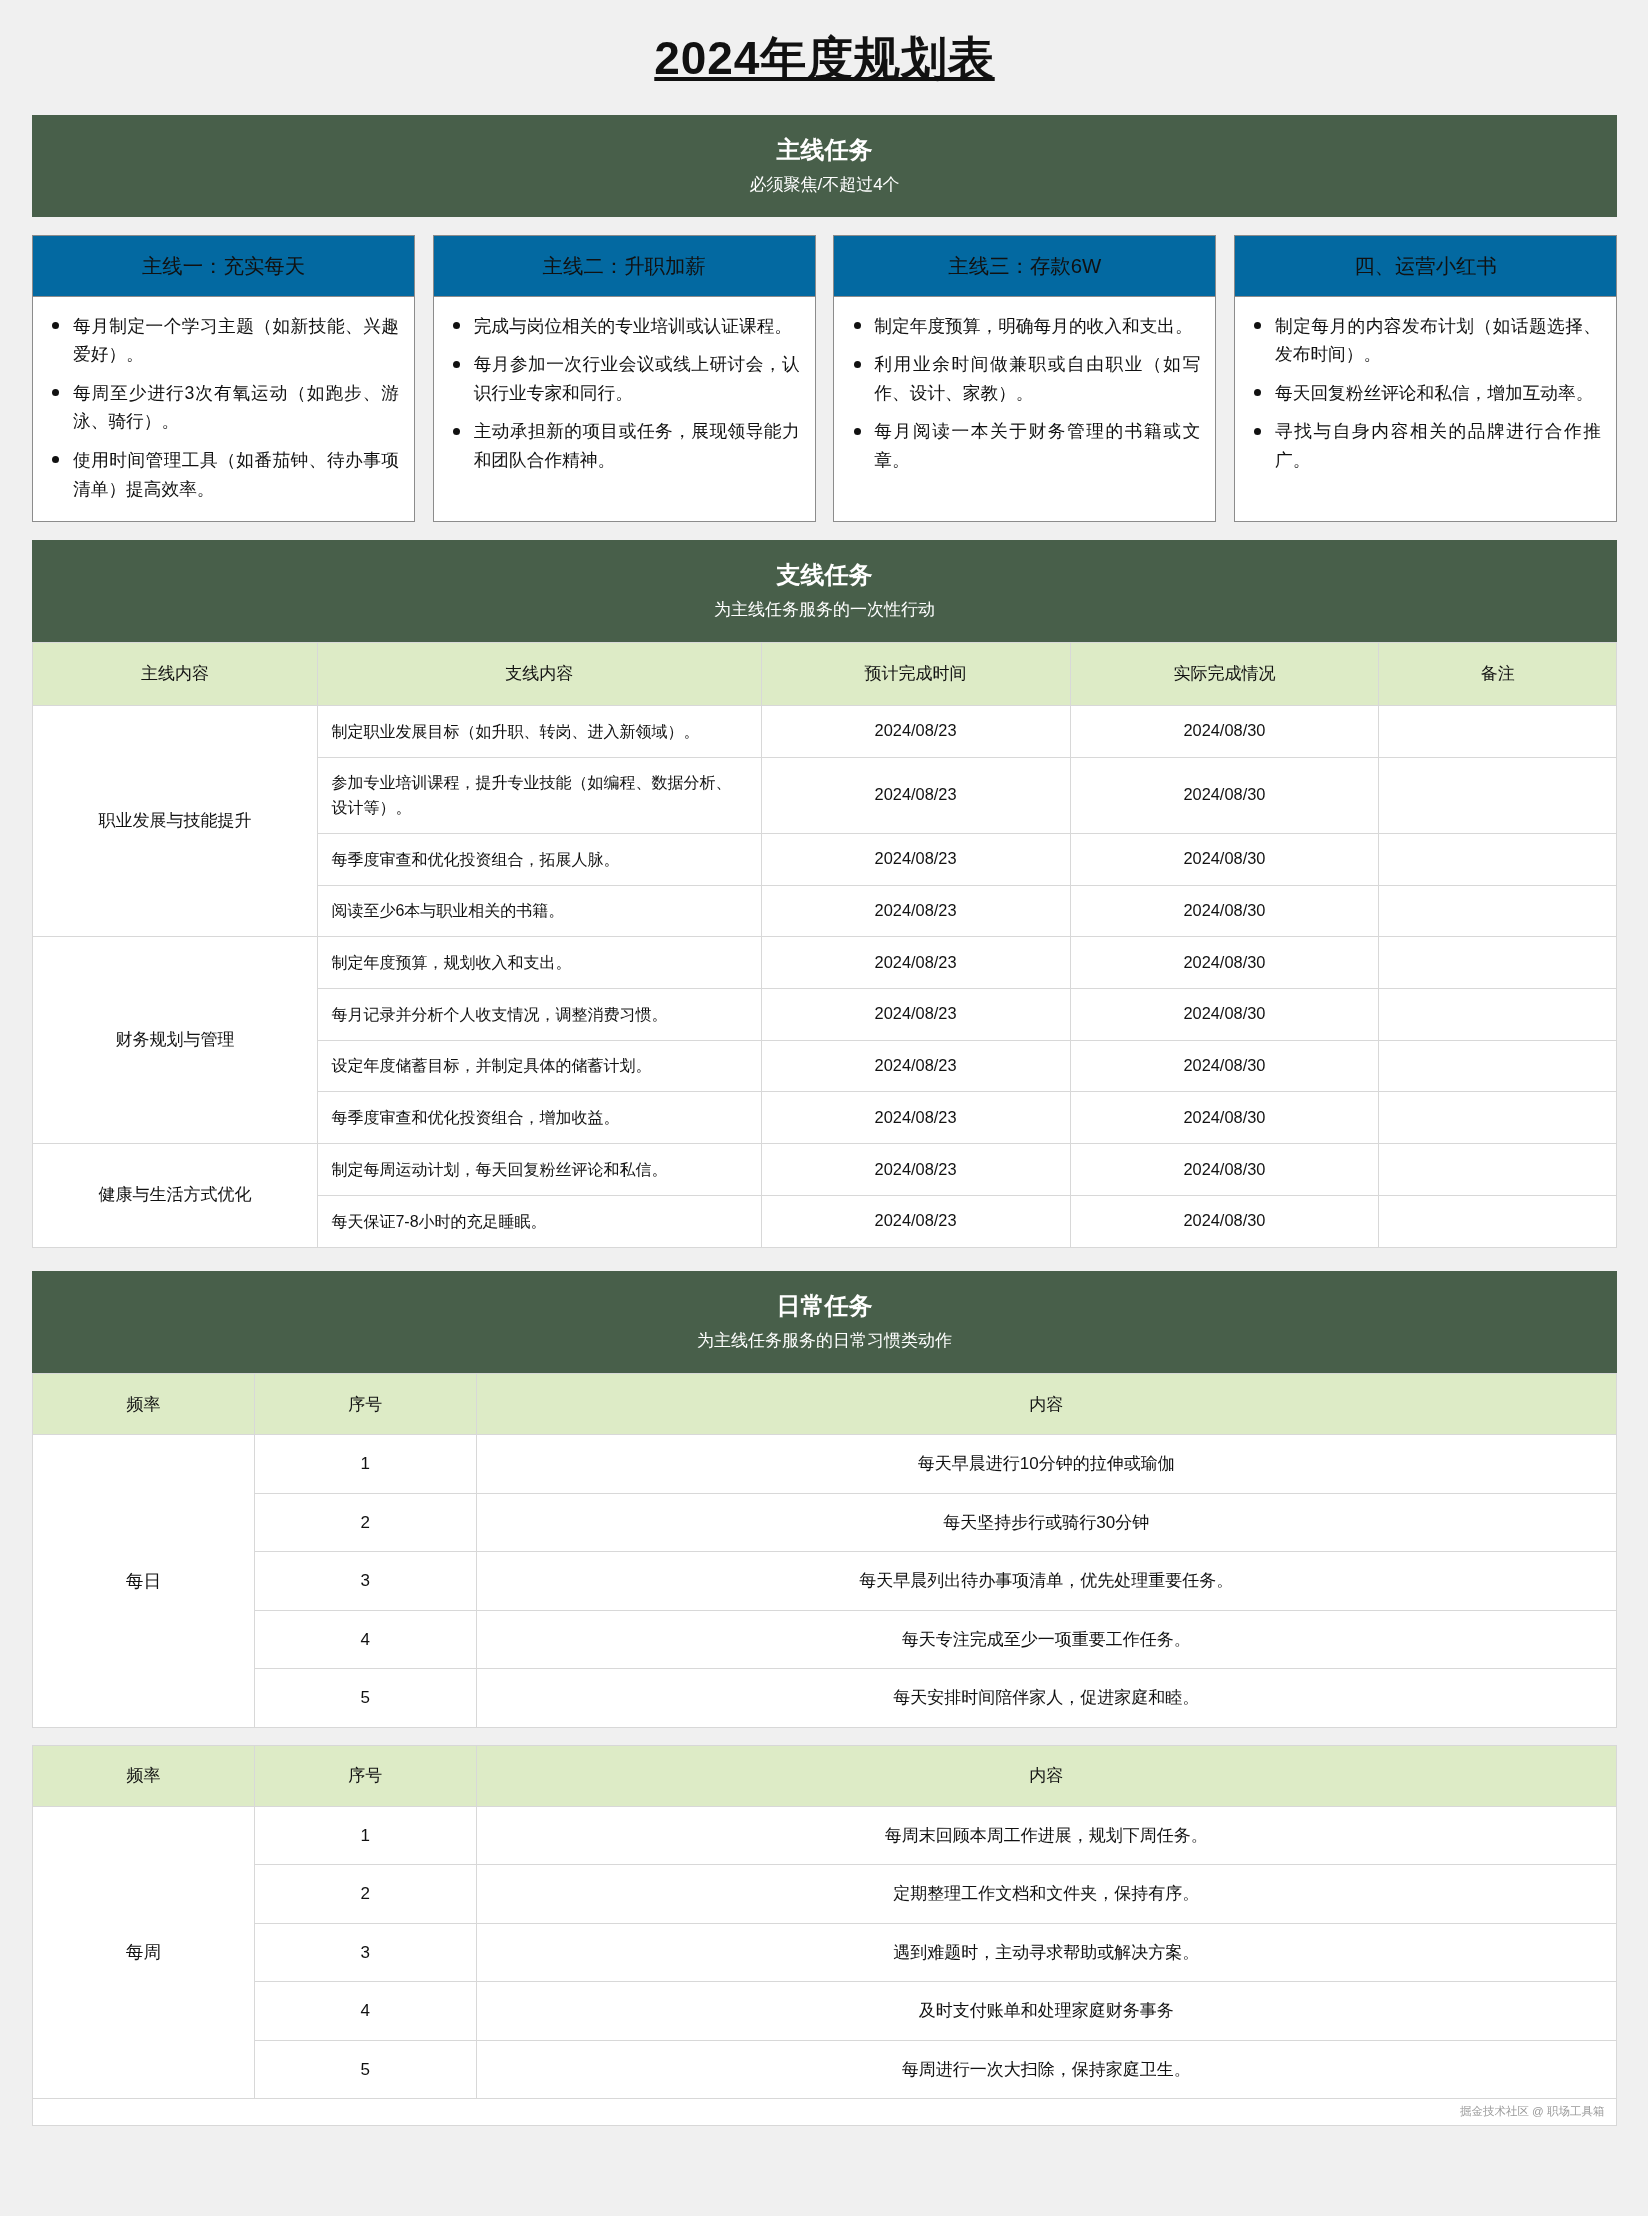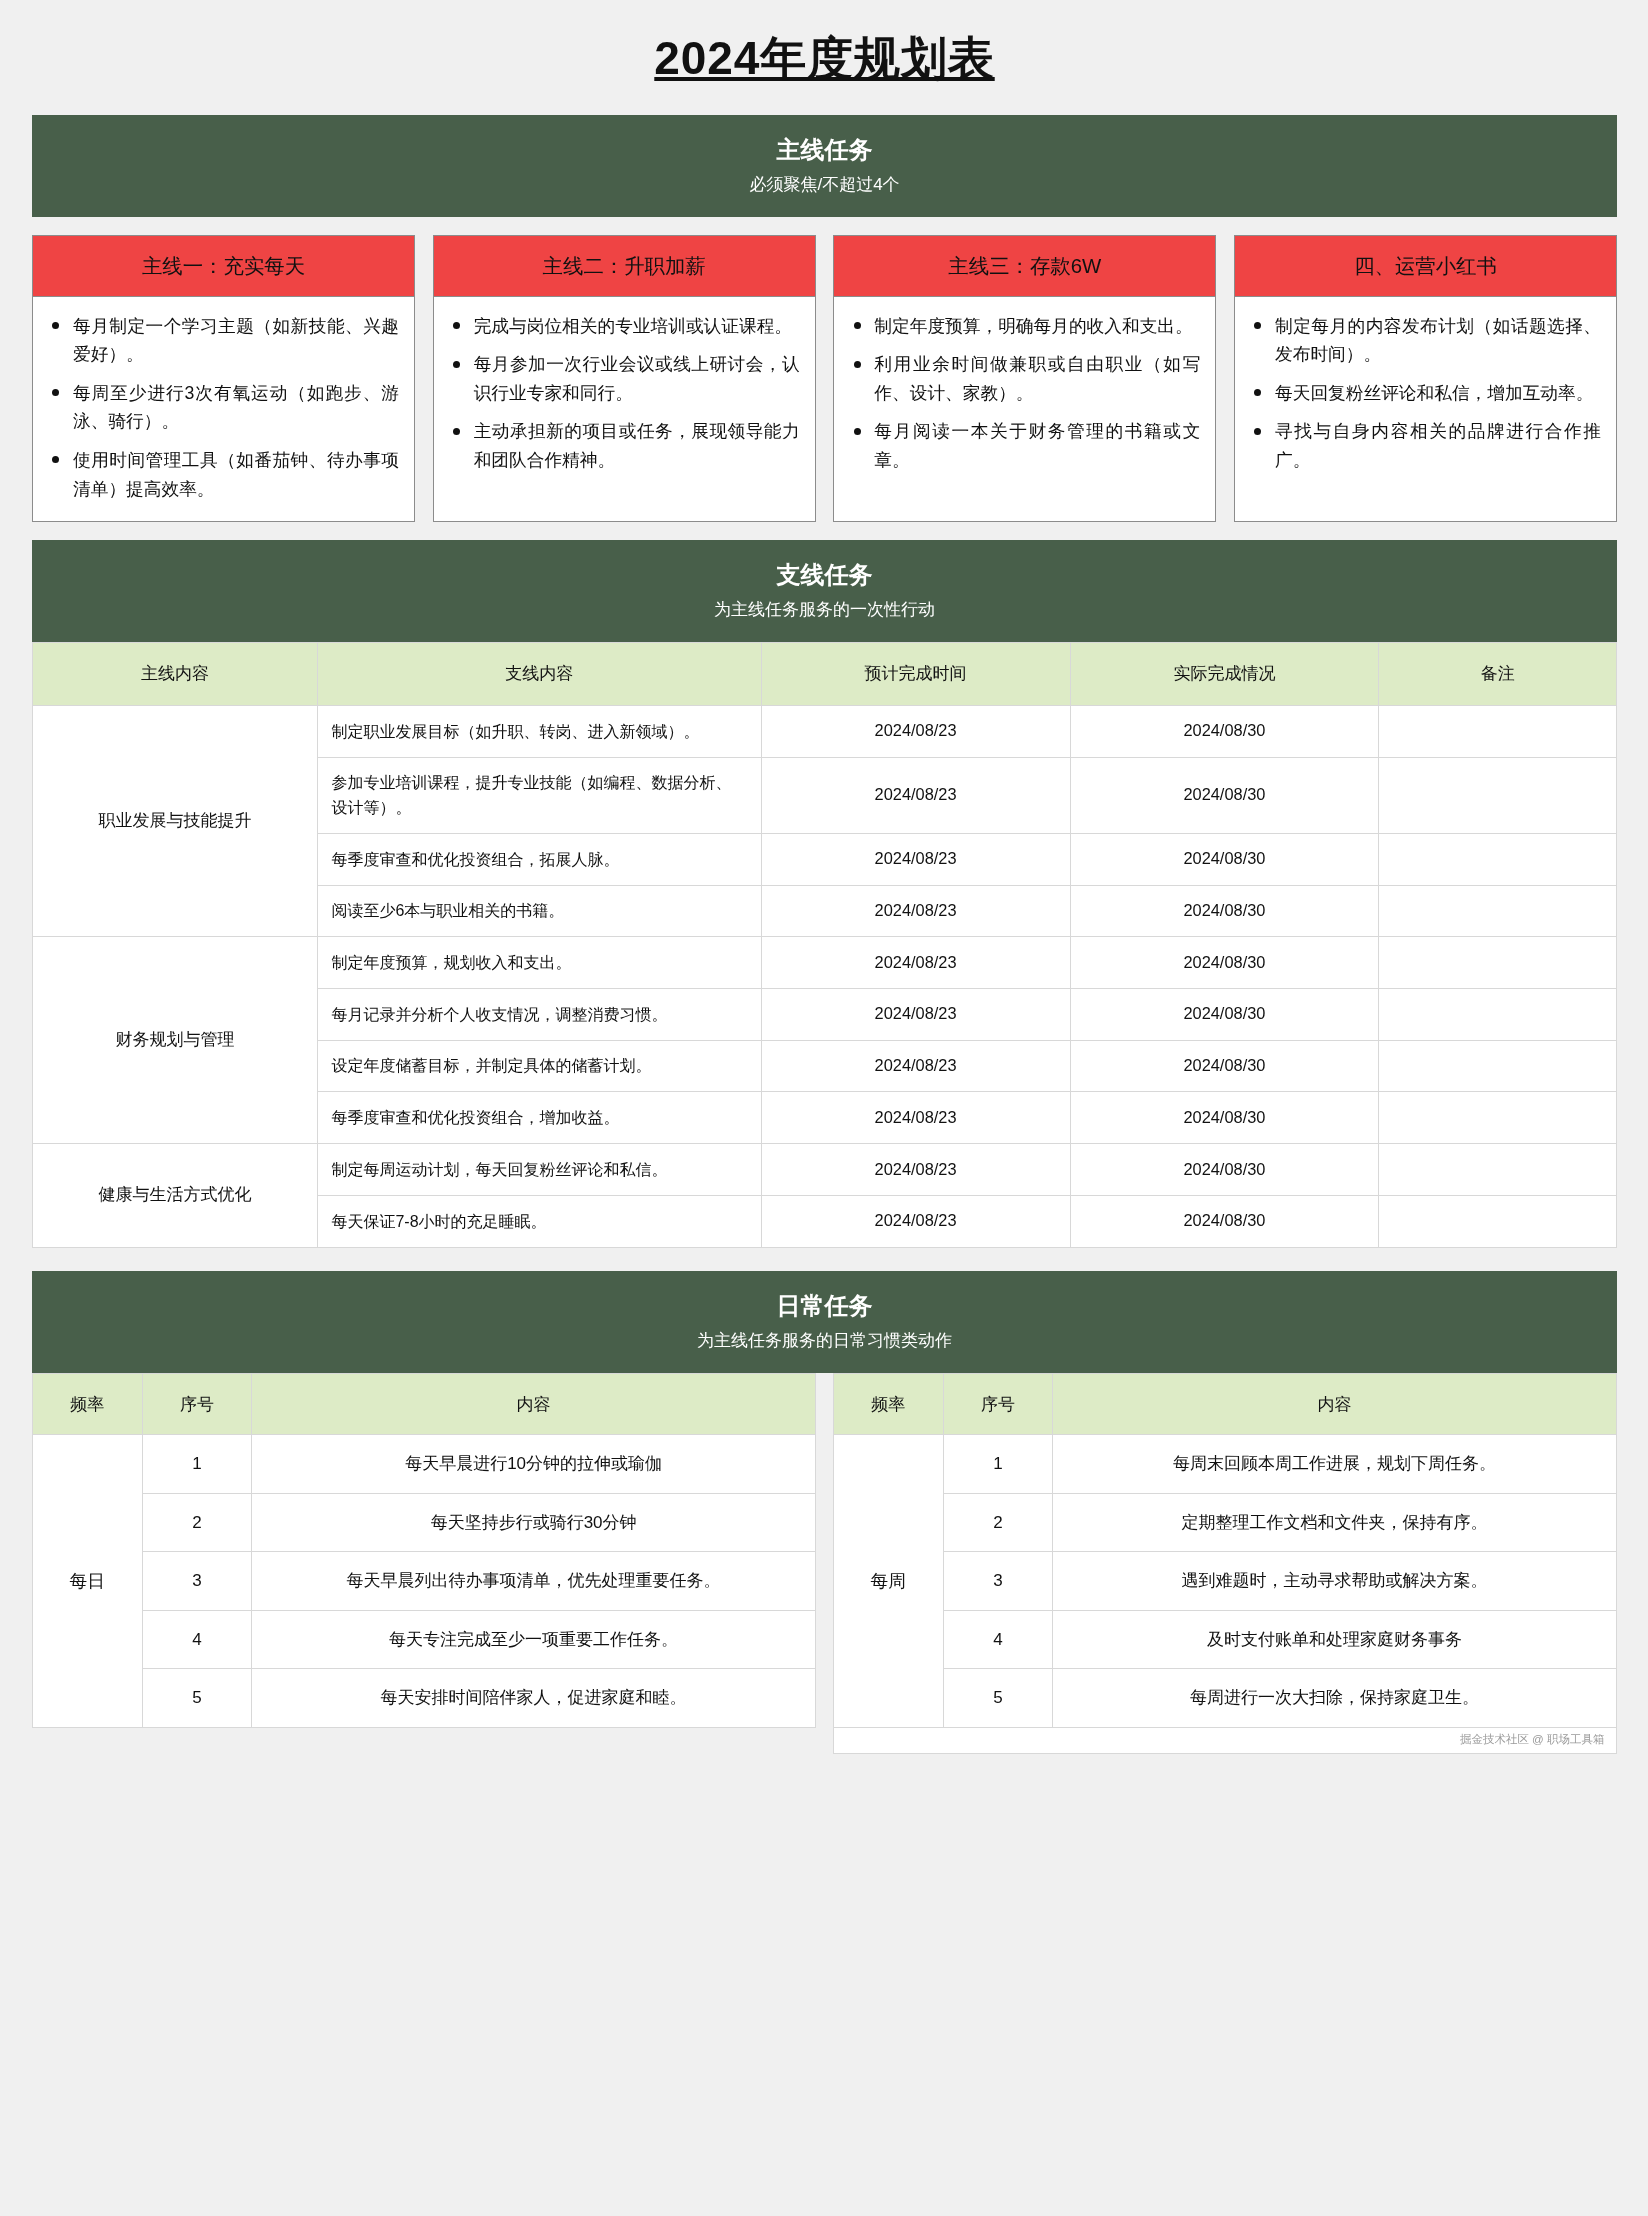--- a/index.html
+++ b/index.html
@@ -51,21 +51,21 @@
     margin: 17.7px 32px 0 32px;
   }
   .card {
     flex: 1 1 0;
     border: 1.3px solid #8C8C8C;
     background: #FFFFFF;
     display: flex;
     flex-direction: column;
   }
   .card-head {
-    background: #ef4444;
+    background: #0369a1;
     border-bottom: 1.3px solid #8C8C8C;
     text-align: center;
     font-size: 20.4px;
     font-weight: normal;
     padding: 16px 4.4px 16px 4.4px;
     color: #111;
   }
   .card-body {
     padding: 15px 15px 17.7px 15px;
     flex: 1;
@@ -122,21 +122,21 @@
   }
   .sub-table td.note { }
 
   .col-main   { width: 18%; }
   .col-sub    { width: 28%; }
   .col-est    { width: 19.5%; }
   .col-act    { width: 19.5%; }
   .col-remark { width: 15%; }
 
   
-  .daily-wrap { display: flex; gap: 17px; background: #F0F0F0; }
+  .daily-wrap { display: flex; gap: 17px; background: #F0F0F0; flex-direction: column; }
   .daily-half { flex: 1 1 0; }
   .daily-table th {
     background: #DDEBC6;
     font-size: 17px;
     padding: 18.6px 3.5px;
     text-align: center;
   }
   .daily-table td {
     font-size: 17px;
     padding: 16px 8px;

